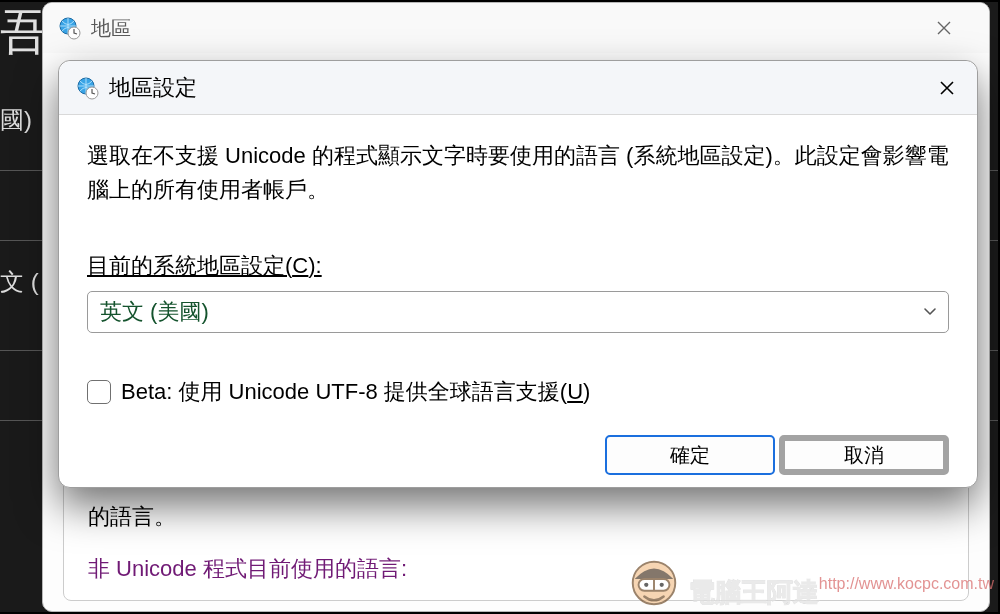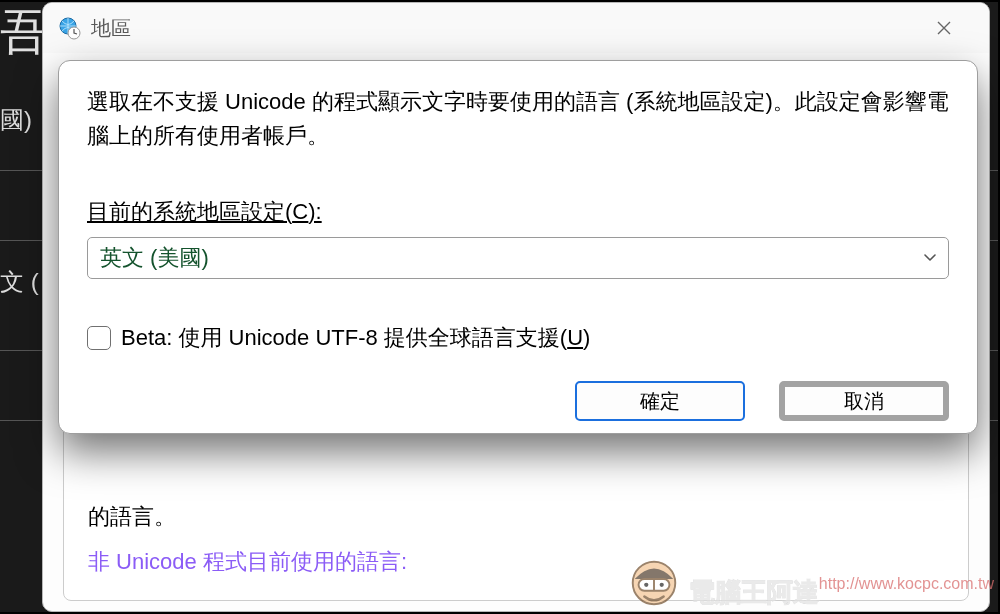--- a/index.html
+++ b/index.html
@@ -42,21 +42,21 @@
   .parent-close {
     width:48px; height:48px; display:flex; align-items:center; justify-content:center;
     color:#666; font-size:18px; cursor:pointer; border-radius:6px;
   }
   .parent-body {
     position:absolute; left:20px; right:20px; top:60px; bottom:10px;
     background:#fff; border:1px solid #ccc; border-radius:8px;
     padding:18px 24px;
   }
   .parent-body .ptxt { font-size:22px; color:#000; margin-top:420px; }
-  .parent-body .ptxt2 { font-size:22px; color:#8b5cf6; margin-top:15px; }
+  .parent-body .ptxt2 { font-size:22px; color:#701a75; margin-top:22px; }
 
   
   .dialog {
     position:absolute;
     left:58px; top:60px;
     width:920px;
     background:#fff;
     border:1px solid #9e9e9e;
     border-radius:12px;
     box-shadow:0 18px 40px rgba(0,0,0,0.55);
@@ -106,21 +106,21 @@
     font-size:22px;
     cursor:pointer;
   }
   .checkbox {
     width:24px; height:24px; border:1.5px solid #707070; border-radius:5px; background:#fff;
     flex:0 0 auto;
   }
   .checkbox-row .u { text-decoration: underline; }
 
   .dialog-actions {
-    display:flex; gap:34px; justify-content:flex-end;
+    display:flex; gap:4px; justify-content:flex-end;
     margin-top:28px;
   }
   .btn {
     min-width:170px; height:40px;
     border-radius:5px;
     background:#fdfdfd;
     font-size:20px;
     display:flex; align-items:center; justify-content:center;
     cursor:pointer;
     user-select:none;
@@ -183,20 +183,37 @@
         </svg>
     </div>
   </div>
   <div class="parent-body">
     <div class="ptxt">的語言。</div>
     <div class="ptxt2">非 Unicode 程式目前使用的語言:</div>
   </div>
 </div>
 
 <div class="dialog">
+  <div class="dialog-titlebar">
+    <span class="ticon globe-icon">
+      <svg viewBox="0 0 24 24">
+          <circle cx="11" cy="10" r="8" fill="#3aa4e6" stroke="#1d6ca5" stroke-width="1"></circle>
+          <path d="M3 10 H19 M11 2 V18 M5 5 Q11 12 17 5 M5 15 Q11 8 17 15" stroke="#c7ecff" stroke-width="0.8" fill="none"></path>
+          <circle cx="17" cy="17" r="6" fill="#fff" stroke="#999" stroke-width="1"></circle>
+          <path d="M17 13 V17 L20 18" stroke="#555" stroke-width="1.2" fill="none"></path>
+        </svg>
+    </span>
+    <span class="dtitle">地區設定</span>
+    <span class="spacer"></span>
+    <div class="dialog-close">
+      <svg width="16" height="16" viewBox="0 0 16 16">
+          <path d="M2 2 L14 14 M14 2 L2 14" stroke="#000" stroke-width="1.6"></path>
+        </svg>
+    </div>
+  </div>
 
   <div class="dialog-body">
     <div class="desc">選取在不支援 Unicode 的程式顯示文字時要使用的語言 (系統地區設定)。此設定會影響電腦上的所有使用者帳戶。</div>
 
     <div class="field-label">
       <span>目前的系統地區設定(</span><span class="u">C</span><span>):</span>
     </div>
 
     <div class="combobox">
       <span class="val">英文 (美國)</span>

